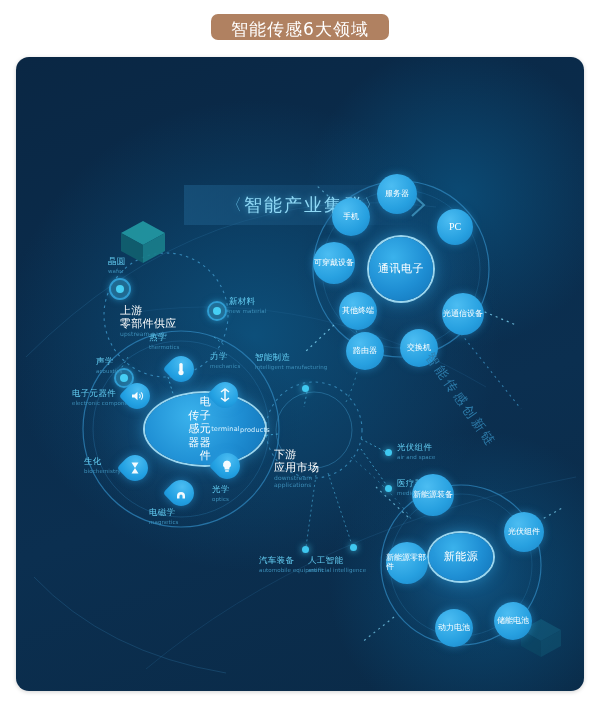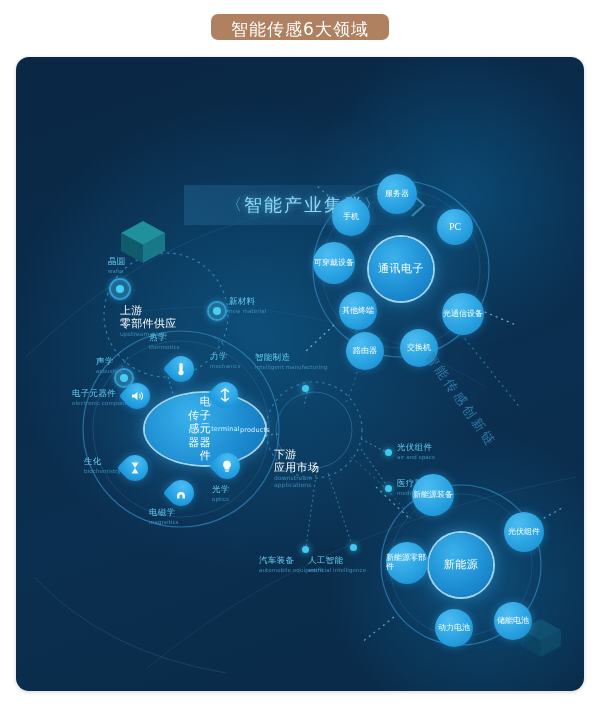--- a/index.html
+++ b/index.html
@@ -344,21 +344,21 @@
   </div>
   <div class="sat" style="left:361px;top:117px;width:40px;height:40px;">服务器</div>
   <div class="sat" style="left:421px;top:152px;width:36px;height:36px;font-size:10px;">PC</div>
   <div class="sat" style="left:426px;top:236px;width:42px;height:42px;line-height:1.1;">光通信设备</div>
   <div class="sat" style="left:384px;top:272px;width:38px;height:38px;">交换机</div>
   <div class="sat" style="left:330px;top:275px;width:38px;height:38px;">路由器</div>
   <div class="sat" style="left:303px;top:235px;width:38px;height:38px;margin-left:20px;">其他终端</div>
   <div class="sat" style="left:297px;top:185px;width:42px;height:42px;">可穿戴设备</div>
   <div class="sat" style="left:316px;top:141px;width:38px;height:38px;">手机</div>
 
-  <div class="hub" style="left:413px;top:476px;width:64px;height:64px;">
+  <div class="hub" style="left:413px;top:476px;width:64px;height:48px;">
     <span class="cn">新能源</span>
   </div>
   <div class="sat" style="left:396px;top:417px;width:42px;height:42px;">新能源装备</div>
   <div class="sat" style="left:488px;top:455px;width:40px;height:40px;">光伏组件</div>
   <div class="sat" style="left:478px;top:545px;width:38px;height:38px;">储能电池</div>
   <div class="sat" style="left:419px;top:552px;width:38px;height:38px;">动力电池</div>
   <div class="sat" style="left:370px;top:485px;width:42px;height:42px;line-height:1.1;">新能源零部件</div>
 
   <div id="chain-text">智能传感创新链</div>
 

